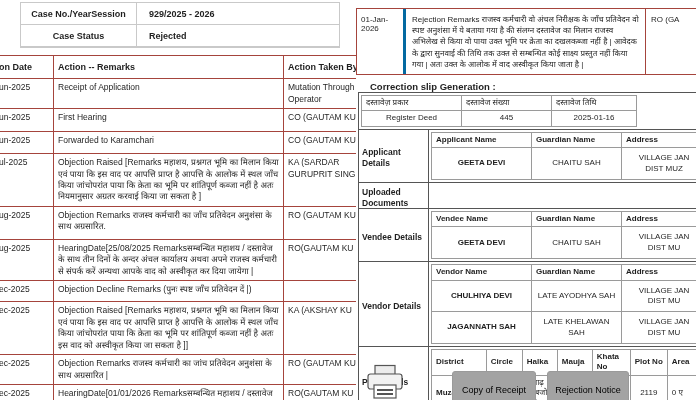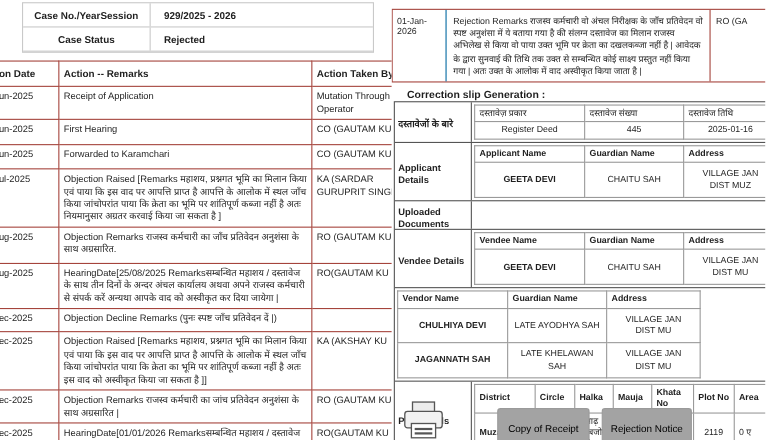--- a/index.html
+++ b/index.html
@@ -22,21 +22,21 @@
   .col-date  { width: 59px; }
   .col-rem   { width: 230px; }
   .col-by    { width: 90px; }
   td.c-date  { padding-left: 6px; }
   td.c-by, th.h-by { overflow: hidden; }
 
   
   .right-panel { position: absolute; left: 356px; top: 0; width: 340px; height: 400px; overflow: hidden; background: #fff; }
 
   .rej-box { position: absolute; left: 0; top: 8px; width: 430px; height: 67px; border: 1px solid #a5443c; display: flex; }
-  .rej-date { width: 49px; padding: 6px 3px 0 4px; font-size: 8px; border-right: 1px solid #0369a1; }
+  .rej-date { width: 49px; padding: 6px 3px 0 4px; font-size: 8px; border-right: 3px solid #0369a1; }
   .rej-text { width: 240px; padding: 5px 5px 0 6px; font-size: 8px; line-height: 1.4; border-right: 1px solid #a5443c; overflow: hidden; }
   .rej-by   { flex: 1; padding: 6px 2px 0 5px; font-size: 8px; }
 
   .cs-title { position: absolute; left: 14px; top: 81px; font-size: 9.5px; font-weight: bold; }
 
   .cs-table { position: absolute; left: 2px; top: 92px; width: 430px; border: 1px solid #555; }
   .cs-row { display: flex; border-bottom: 1px solid #555; }
   .cs-row:last-child { border-bottom: none; }
   .cs-label { width: 70px; border-right: 1px solid #555; font-weight: bold; font-size: 8.5px; padding: 4px 2px 0 3px; display: flex; align-items: center; line-height: 1.3; }
   .cs-label.top { align-items: flex-start; }
@@ -151,21 +151,20 @@
       <div class="rej-date">01-Jan-2026</div>
       <div class="rej-text">Rejection Remarks राजस्व कर्मचारी वो अंचल निरीक्षक के जाँच प्रतिवेदन वो स्पष्ट अनुशंसा में ये बताया गया है की संलग्न दस्तावेज का मिलान राजस्व अभिलेख से किया वो पाया उक्त भूमि पर क्रेता का दखलकब्जा नहीं है | आवेदक के द्वारा सुनवाई की तिथि तक उक्त से सम्बन्धित कोई साक्ष्य प्रस्तुत नहीं किया गया | अतः उक्त के आलोक में वाद अस्वीकृत किया जाता है |</div>
       <div class="rej-by">RO (GA</div>
     </div>
 
     <div class="cs-title">Correction slip Generation :</div>
 
     <div class="cs-table">
 
       <div class="cs-row">
-        <div class="cs-label">दस्तावेजों के बारे</div>
         <div class="cs-body">
           <table class="inner">
             <tbody>
                 <tr>
               <th class="hn i-name">दस्तावेज़ प्रकार</th>
               <th class="hn i-guard">दस्तावेज संख्या</th>
               <th class="hn i-addr">दस्तावेज तिथि</th>
             </tr>
             <tr>
               <td>Register Deed</td>
@@ -218,20 +217,21 @@
               <td class="val">CHAITU SAH</td>
               <td class="val address">VILLAGE JAN
 DIST MU</td>
             </tr>
           </tbody>
             </table>
         </div>
       </div>
 
       <div class="cs-row">
+        <div class="cs-label">Vendor Details</div>
         <div class="cs-body">
           <table class="inner">
             <tbody>
                 <tr>
               <th class="i-name">Vendor Name</th>
               <th class="i-guard">Guardian Name</th>
               <th class="i-addr">Address</th>
             </tr>
             <tr>
               <td class="val name">CHULHIYA DEVI</td>

